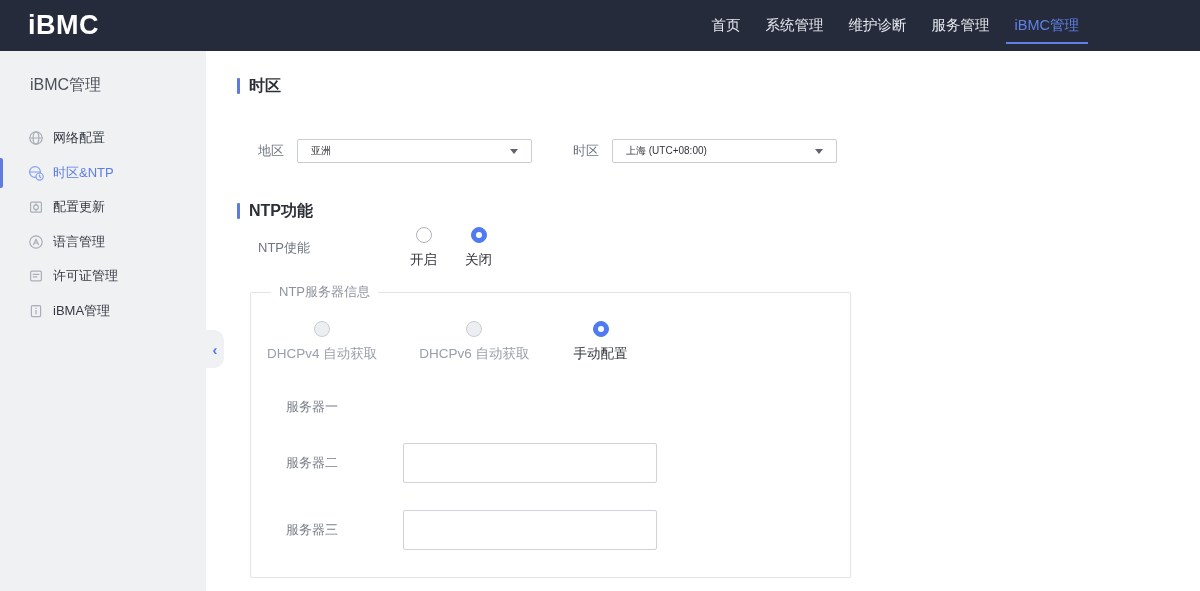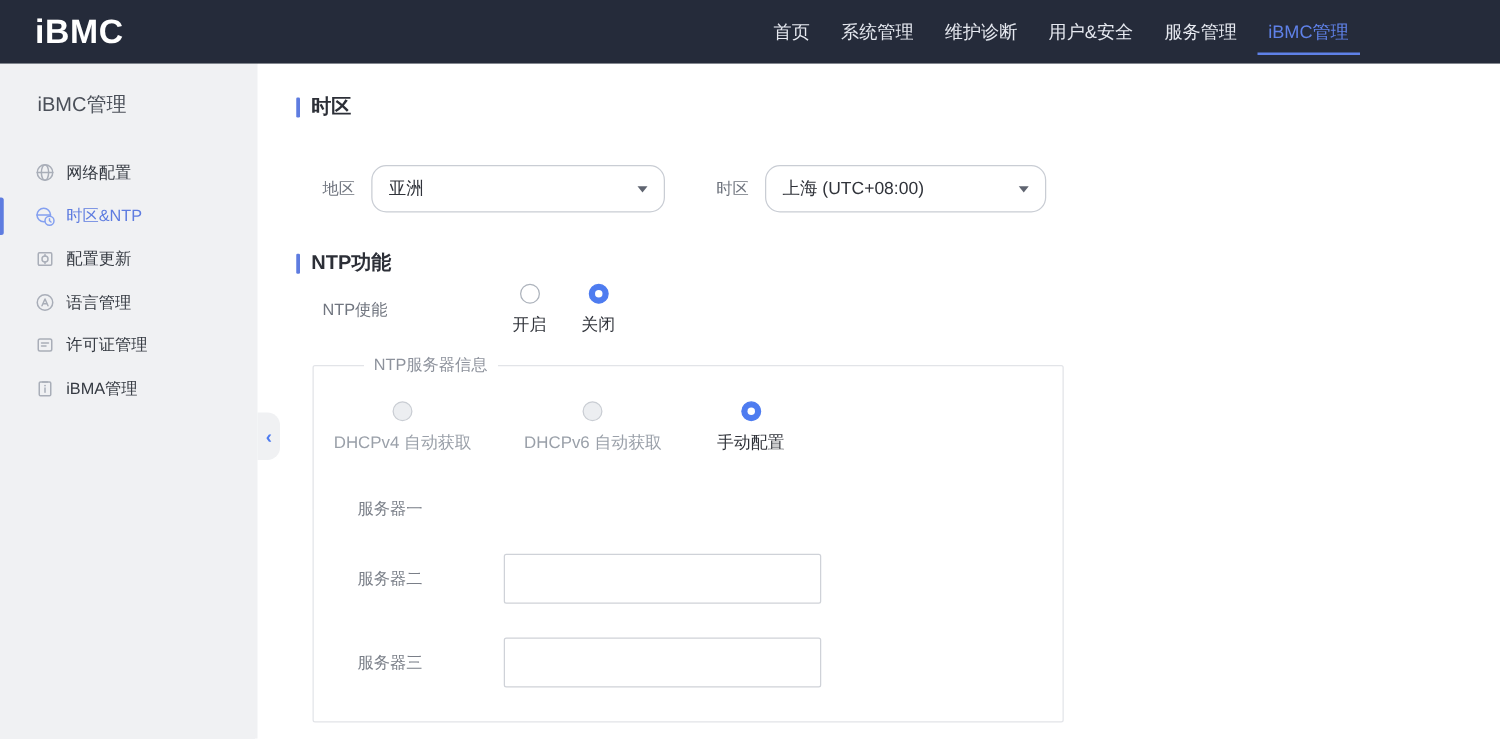--- a/index.html
+++ b/index.html
@@ -37,23 +37,23 @@
 
   
   .main { flex:1; background:#fff; padding:26px 0 0 31px; }
   .section-title { display:flex; align-items:center; gap:9px;
     font-size:16px; font-weight:bold; color:#2c2f37; line-height:18px; }
   .section-title .bar { width:3px; height:16px; background:#5e7ce0; border-radius:1px; flex:none; }
 
   .form-row { display:flex; align-items:center; margin:37px 0 0 21px; height:38px; }
   .f-label { font-size:13px; color:#70757f; margin-right:13px; white-space:nowrap; }
   .f-label.gap-left { margin-left:41px; }
-  .select { height:38px; background:#fff; border:1px solid #c9cdd4; border-radius:12px;
+  .select { height:24px; background:#fff; border:1px solid #c9cdd4; border-radius:2px;
     display:flex; align-items:center; justify-content:space-between;
-    padding:0 13px; font-size:14px; color:#30333a; cursor:pointer; }
+    padding:0 13px; font-size:10px; color:#30333a; cursor:pointer; }
   .select.w1 { width:235px; }
   .select.w2 { width:225px; }
   .caret { width:0; height:0; border-left:4.5px solid transparent;
     border-right:4.5px solid transparent; border-top:5.5px solid #5f6470; flex:none; }
 
   .title-ntp { margin-top:32px; }
   .enable-row { display:flex; align-items:center; margin:18px 0 0 21px; height:20px; }
   .enable-label { font-size:13px; color:#70757f; width:152px; flex:none; }
 
   .radio-opt { display:flex; align-items:center; gap:8px; font-size:13.5px;
@@ -64,39 +64,38 @@
   .radio.checked::after { content:""; position:absolute; left:4px; top:4px;
     width:6px; height:6px; border-radius:50%; background:#fff; }
   .radio.disabled { background:#eceef1; border-color:#c9cdd3; }
   .radio-opt.disabled { color:#9aa0a9; cursor:default; }
   .mr28 { margin-right:28px; }
   .mr42 { margin-right:42px; }
   .mr44 { margin-right:44px; }
 
   fieldset.ntp-group { margin:25px 0 0 13px; width:601px; border:1px solid #e2e4e8;
     border-radius:2px; padding:20px 0 27px 16px; }
-  fieldset.ntp-group legend { margin-left:24px; padding:0 8px; font-size:13px; color:#8d929c; }
+  fieldset.ntp-group legend { margin-left:4px; padding:0 8px; font-size:13px; color:#8d929c; }
   .mode-row { display:flex; align-items:center; }
   .server-row { display:flex; align-items:center; margin-top:27px; }
   .server-row.first { margin-top:35px; }
   .server-label { font-size:13px; color:#7a7f88; width:117px; flex:none; margin-left:19px; }
   .server-input { width:254px; height:40px; border:1px solid #cfd2d8; border-radius:2px;
     padding:0 12px; font-size:13.5px; color:#30333a; outline:none;
     font-family:"Liberation Sans","DejaVu Sans",sans-serif; }
 </style>
 </head>
 <body>
 
 <div class="header">
   <div class="logo">iBMC</div>
   <div class="top-nav">
     <div class="nav-item">首页</div>
     <div class="nav-item">系统管理</div>
     <div class="nav-item">维护诊断</div>
-    <div class="nav-item">用户&amp;安全</div>
     <div class="nav-item">服务管理</div>
     <div class="nav-item active">iBMC管理</div>
   </div>
 </div>
 
 <div class="body-wrap">
 
   <div class="sidebar">
     <div class="side-title">iBMC管理</div>
     <div class="side-menu">

